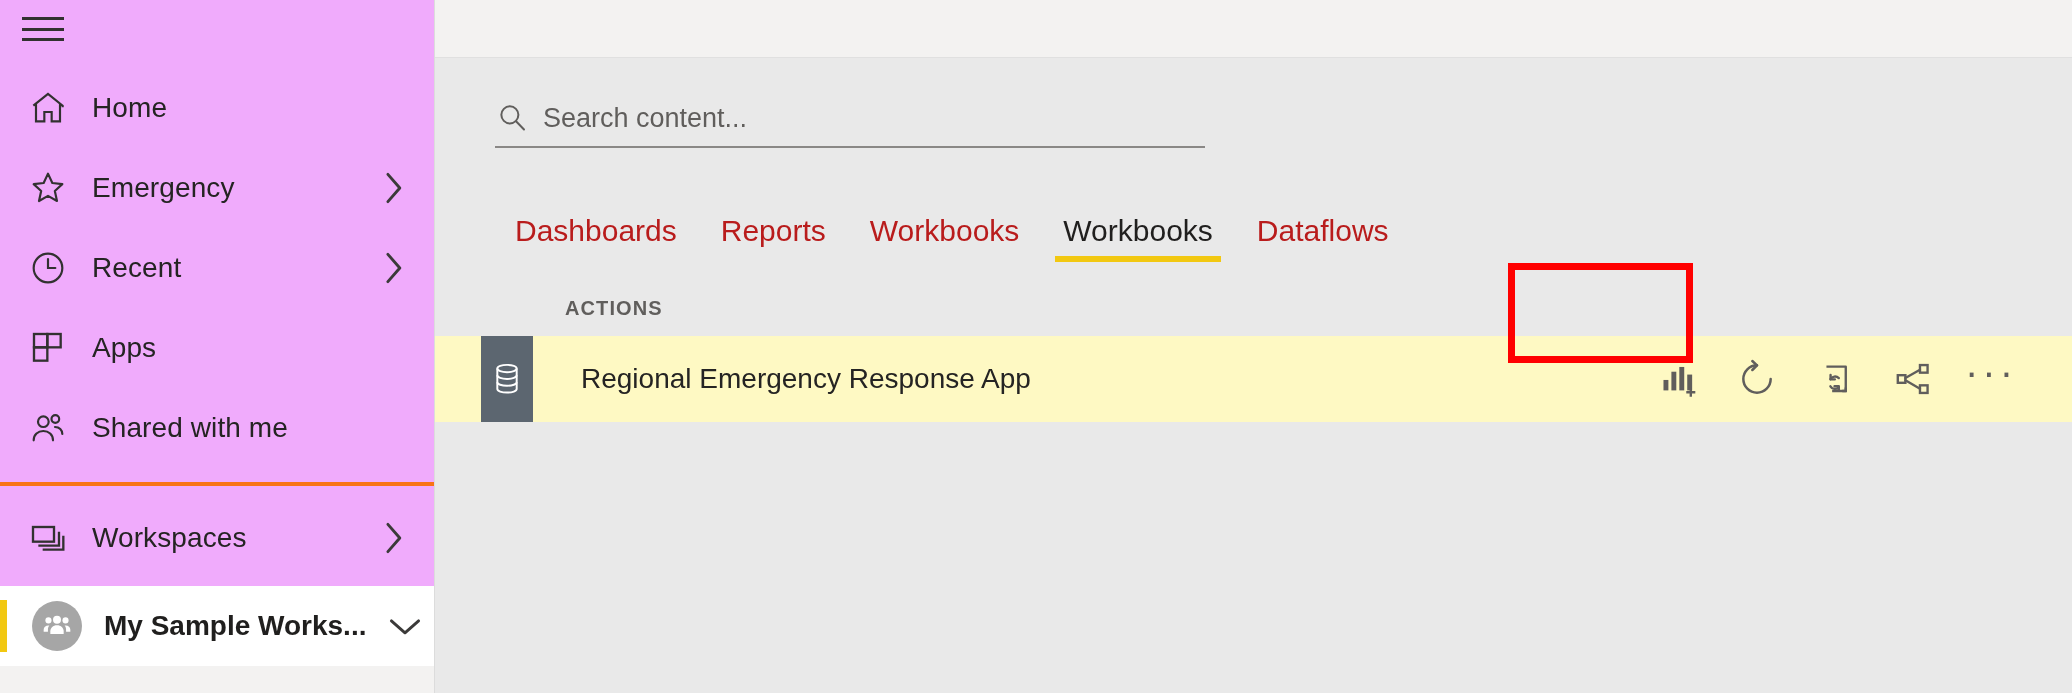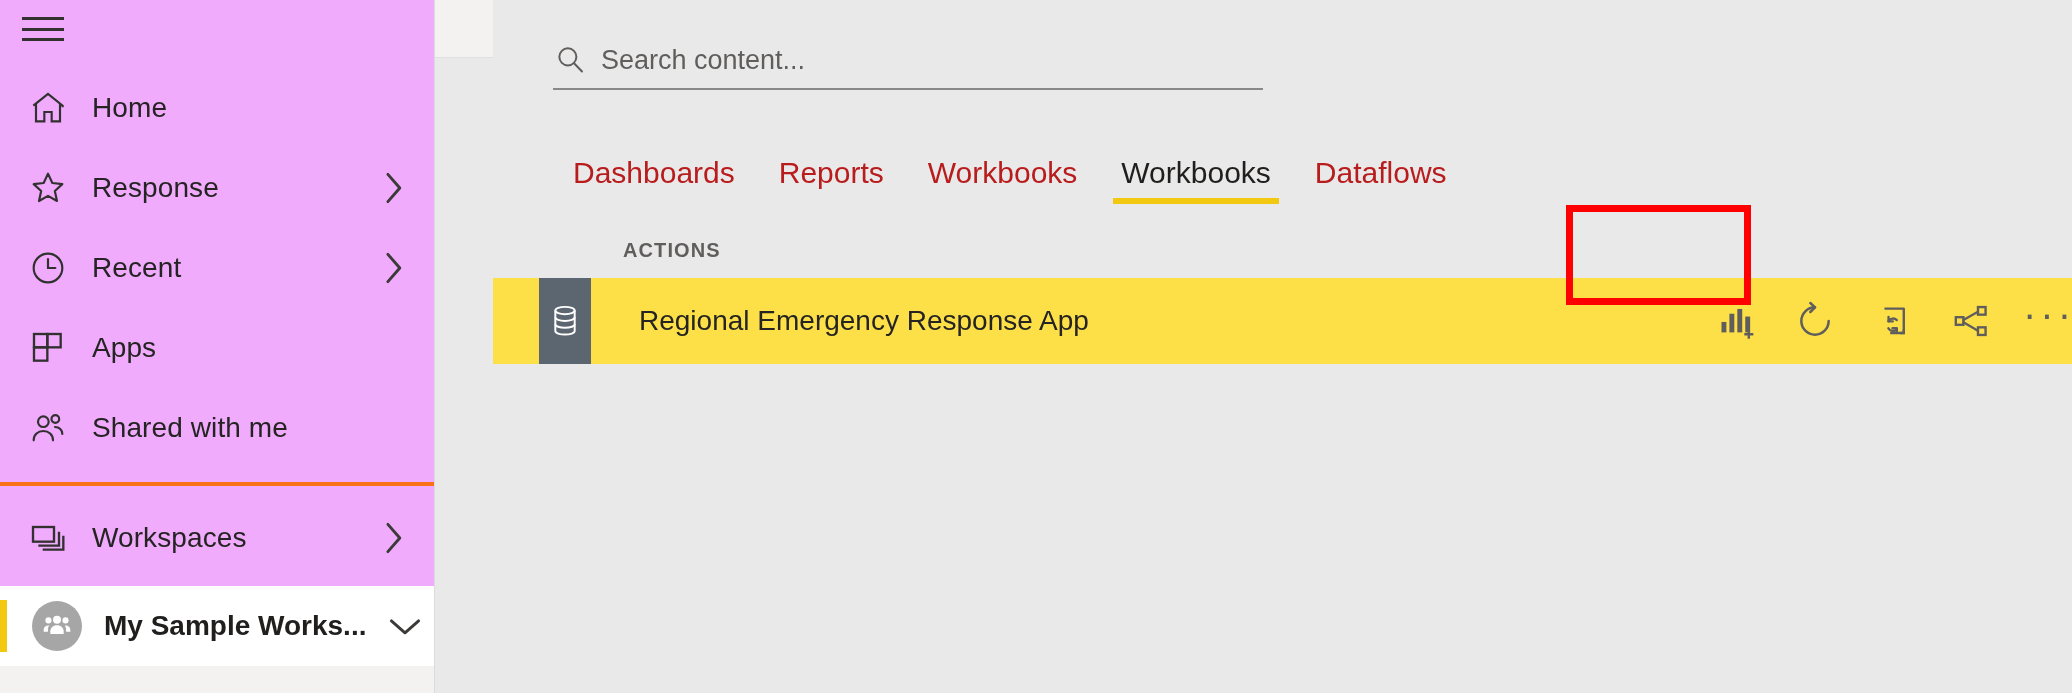--- a/index.html
+++ b/index.html
@@ -118,21 +118,21 @@
     margin-left: auto;
     color: #3b3a39;
     display: flex; align-items: center;
   }
 
   
   .main {
     flex: 1 1 auto;
     height: 582px;
     display: flex;
-    flex-direction: row;
+    flex-direction: column;
     background: #e9e9e9;
     position: relative;
     overflow: hidden;
   }
   .topbar {
     height: 58px;
     background: #f3f2f1;
     border-bottom: 1px solid #e0e0e0;
     flex: 0 0 58px;
   }
@@ -227,21 +227,21 @@
   .sort-arrow {
     margin-left: 12px;
     display: inline-flex;
     color: #605e5c;
   }
 
   .row {
     display: flex;
     align-items: center;
     height: 86px;
-    background: #fde047;
+    background: #fef9c3;
     position: relative;
   }
   .ds-tile {
     width: 52px; height: 86px;
     flex: 0 0 52px;
     background: #5c6670;
     display: flex; align-items: center; justify-content: center;
     margin-left: 46px;
   }
   .ds-name {
@@ -309,21 +309,21 @@
         </span>
         <span class="label">Home</span>
       </div>
 
       <div class="nav-item">
         <span class="ico">
           <svg width="40" height="40" viewBox="0 0 24 24" fill="none" stroke="currentColor" stroke-width="1.3">
             <path d="M12 3.4l2.6 5.6 6 .7-4.5 4.1 1.3 6-5.4-3.1-5.4 3.1 1.3-6L3.4 9.7l6-.7z" stroke-linejoin="round"></path>
           </svg>
         </span>
-        <span class="label">Response</span>
+        <span class="label">Emergency</span>
         <span class="chev-right">
           <svg width="26" height="34" viewBox="0 0 12 20" fill="none" stroke="currentColor" stroke-width="1.7">
             <path d="M3 2l7 8-7 8" stroke-linecap="round" stroke-linejoin="round"></path>
           </svg>
         </span>
       </div>
 
       <div class="nav-item">
         <span class="ico">
           <svg width="40" height="40" viewBox="0 0 24 24" fill="none" stroke="currentColor" stroke-width="1.3">

